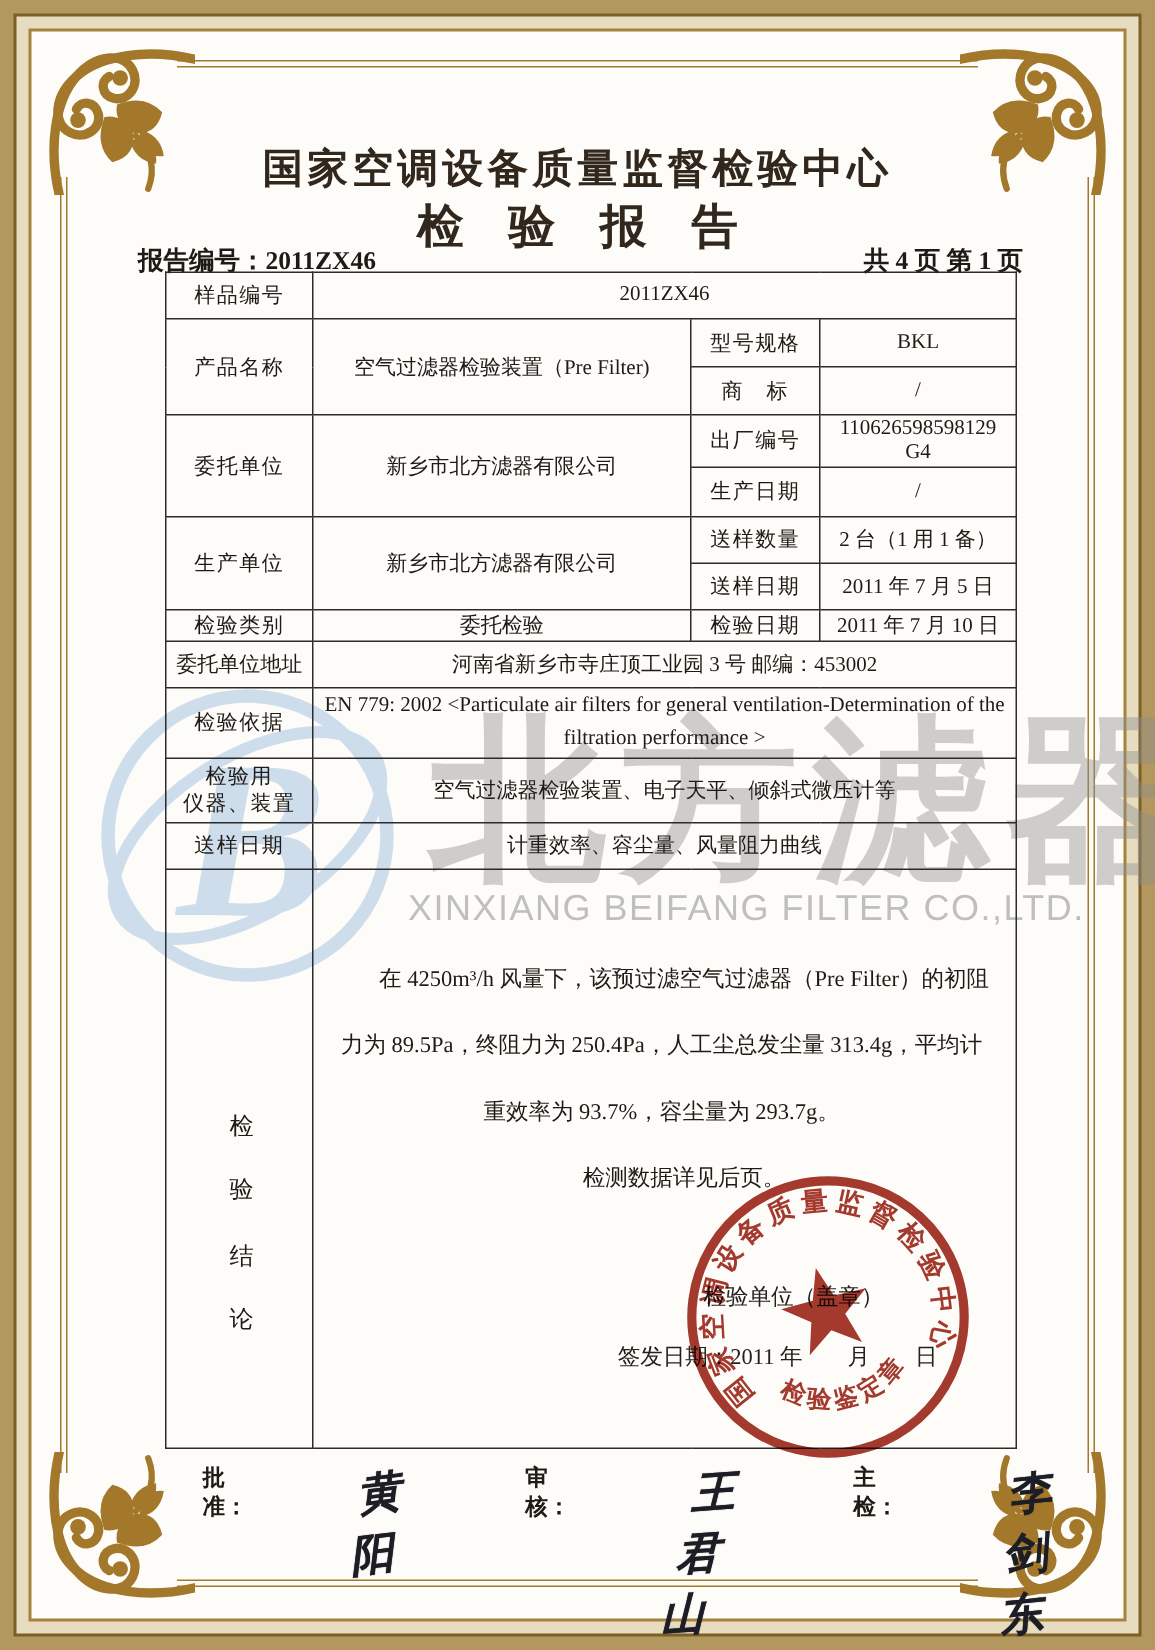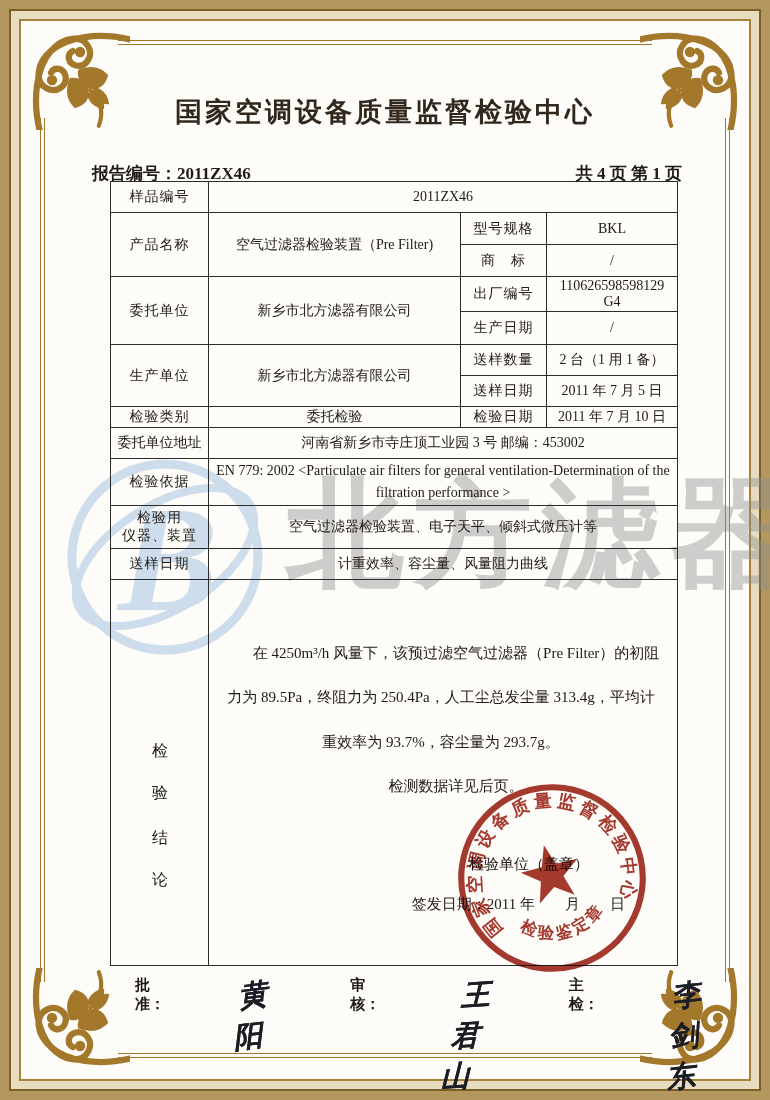--- a/index.html
+++ b/index.html
@@ -134,22 +134,24 @@
       <circle cx="52" cy="25" r="5"></circle>
     </g>
   </svg>
 
   <svg class="wm wm-logo" viewBox="0 0 210 210">
     <circle cx="105" cy="105" r="93" fill="none" stroke="#a9c4e2" stroke-width="9"></circle>
     <ellipse cx="105" cy="105" rx="100" ry="52" fill="none" stroke="#a9c4e2" stroke-width="8" transform="rotate(-32 105 105)"></ellipse>
     <text x="58" y="158" font-family="Liberation Serif, serif" font-style="italic" font-weight="bold" font-size="150" fill="#a9c4e2">B</text>
   </svg>
   <div class="wm wm-cjk">北方滤器</div>
+  <div class="wm wm-latin">XINXIANG BEIFANG FILTER CO.,LTD.</div>
 
   <div class="title1">国家空调设备质量监督检验中心</div>
+  <div class="title2">检验报告</div>
   <div class="metarow">
     <span><span>报告编号：</span><span>2011ZX46</span></span>
     <span>共 4 页  第 1 页</span>
   </div>
 
   <table class="rpt">
     <colgroup>
         <col style="width:98px">
         <col style="width:252px">
         <col style="width:86px">

